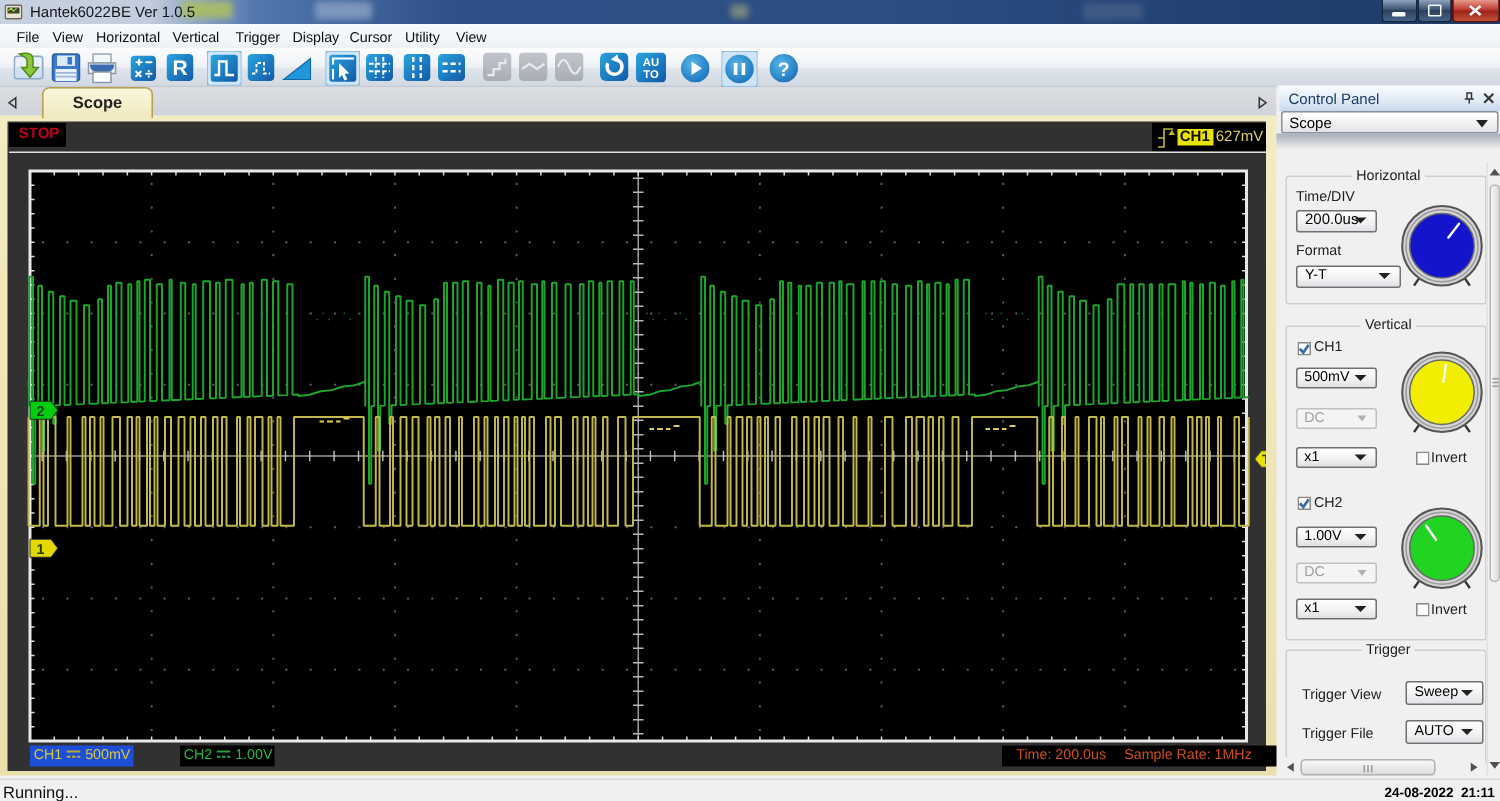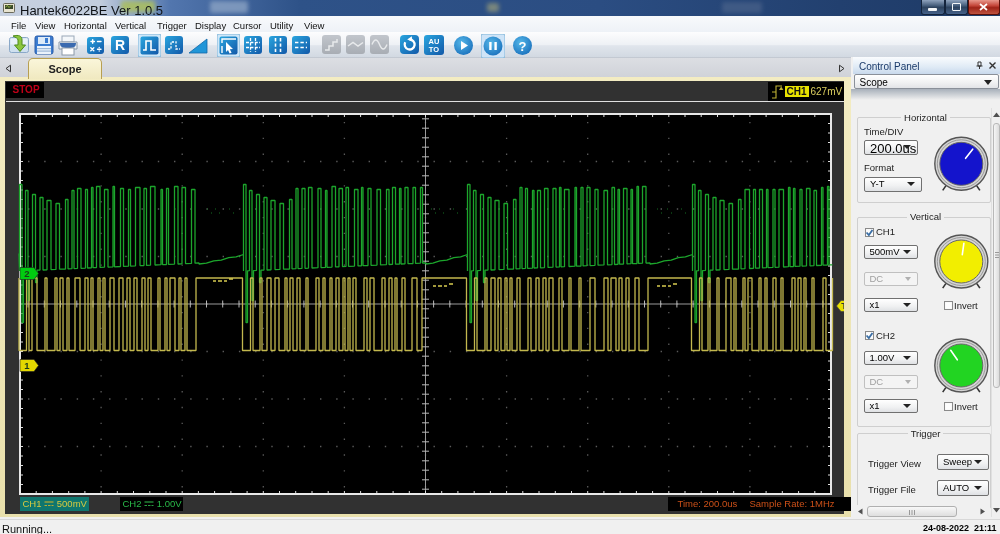--- a/index.html
+++ b/index.html
@@ -52,21 +52,21 @@
 <div class="abs" style="left:0;top:0;width:1000px;height:16px;background:linear-gradient(90deg,#c7d1e0 0px,#c2cddd 100px,#5276ae 170px,#2e5288 300px,#2b4d82 600px,#22406f 840px,#1e3a66 1000px)">
 <div class="abs" style="left:121px;top:1px;width:34px;height:11px;background:#aabe62;border-radius:2px;filter:blur(2px);opacity:0.9"></div>
 <div class="abs" style="left:210px;top:1px;width:38px;height:12px;background:#8ba3c4;border-radius:2px;filter:blur(2px);opacity:0.8"></div>
 <div class="abs" style="left:487px;top:3px;width:12px;height:9px;background:#b8b478;border-radius:2px;filter:blur(2px);opacity:0.55"></div>
 <div class="abs" style="left:722px;top:2px;width:40px;height:11px;background:#51688e;border-radius:2px;filter:blur(2px);opacity:0.6"></div>
 <svg class="abs" style="left:3px;top:2px" width="12" height="12" viewBox="0 0 12 12">
       <rect x="0.5" y="1.5" width="11" height="9" rx="1" fill="#e8e4d0" stroke="#6a6a5a"></rect>
       <rect x="2" y="3" width="8" height="4" fill="#3a4a2a"></rect>
       <path d="M2.5 5 l2 -1.5 1.5 2 2 -2" stroke="#bce048" stroke-width="0.7" fill="none"></path>
     </svg>
-<span class="abs" style="left:20px;top:2.5px;font-size:13px;color:#101418">Hantek6022BE Ver 1.0.5</span>
+<span class="abs" style="left:20px;top:2.5px;font-size:10px;color:#101418">Hantek6022BE Ver 1.0.5</span>
 
 <div class="abs" style="left:921px;top:0;width:22px;height:14px;background:linear-gradient(#8fa3bd,#3d5574 45%,#2c415c 50%,#46628a);border:1px solid #14243c;border-top:none;border-radius:0 0 3px 3px">
       <div class="abs" style="left:6px;top:8px;width:9px;height:3px;background:#f4f6f8;border-radius:1px"></div>
     </div>
 <div class="abs" style="left:945px;top:0;width:21px;height:14px;background:linear-gradient(#8fa3bd,#3d5574 45%,#2c415c 50%,#46628a);border:1px solid #14243c;border-top:none;border-radius:0 0 3px 3px">
       <div class="abs" style="left:6px;top:3px;width:7px;height:6px;border:1.4px solid #f4f6f8;border-radius:1px"></div>
     </div>
 <div class="abs" style="left:968px;top:0;width:30px;height:14px;background:linear-gradient(#e8988c,#c4473a 40%,#9e2418 55%,#c0533f);border:1px solid #5a1008;border-top:none;border-radius:0 0 3px 3px">
 <svg class="abs" style="left:10px;top:3px" width="9" height="8" viewBox="0 0 9 8">
         <path d="M1 1 L8 7 M8 1 L1 7" stroke="#fff" stroke-width="1.7"></path>
@@ -226,21 +226,21 @@
 <div class="abs" style="left:763px;top:1px;width:76px;height:19px;background:#000">
 <svg class="abs" style="left:3px;top:2px" width="13" height="15" viewBox="0 0 13 15">
         <path d="M1 14 H5 V2 H11 M5 8 H1" stroke="#bfb235" stroke-width="1.1" fill="none"></path>
         <path d="M8 6 L10.2 2.5 L12.4 6 Z" fill="#bfb235"></path>
       </svg>
 <span class="abs" style="left:17px;top:4px;background:#e8e200;color:#111;font-size:10px;font-weight:bold;padding:0 2px">CH1</span>
 <span class="abs" style="left:43px;top:4.5px;color:#ddd060;font-size:10px">627mV</span>
 </div>
 <div class="abs" style="left:1px;top:20px;width:838px;height:1.5px;background:#e0e0e0"></div>
 
-<div class="abs" style="left:15px;top:416px;width:69px;height:14px;background:#0f766e;color:#d8ca40;font-size:9.5px;white-space:nowrap">
+<div class="abs" style="left:15px;top:416px;width:69px;height:14px;background:#1d4ed8;color:#d8ca40;font-size:9.5px;white-space:nowrap">
       <span class="abs" style="left:3px;top:1.5px">CH1 <svg width="10" height="8" viewBox="0 0 10 8" style="vertical-align:-1px">
           <path d="M0.5 2 H9.5" stroke="#b8aa30" stroke-width="1.2"></path>
           <path d="M0.5 5.5 H3 M4 5.5 H6.5 M7.5 5.5 H9.5" stroke="#b8aa30" stroke-width="1.2"></path>
         </svg> 500mV</span>
     </div>
 <div class="abs" style="left:115px;top:416px;width:63px;height:14px;background:#000;color:#28b848;font-size:9.5px;white-space:nowrap">
       <span class="abs" style="left:3px;top:1.5px">CH2 <svg width="10" height="8" viewBox="0 0 10 8" style="vertical-align:-1px">
           <path d="M0.5 2 H9.5" stroke="#28a040" stroke-width="1.2"></path>
           <path d="M0.5 5.5 H3 M4 5.5 H6.5 M7.5 5.5 H9.5" stroke="#28a040" stroke-width="1.2"></path>
         </svg> 1.00V</span>
@@ -269,25 +269,25 @@
 
 <div class="abs" style="left:857px;top:117px;width:132px;height:84px;border:1px solid #cfcfcf;border-radius:2px"></div>
 <div class="abs" style="left:857px;top:217px;width:132px;height:208px;border:1px solid #cfcfcf;border-radius:2px"></div>
 <div class="abs" style="left:857px;top:433px;width:132px;height:74px;border:1px solid #cfcfcf;border-radius:2px"></div>
 <div class="abs" style="left:851px;top:112px;width:149px;font-size:9.5px;color:#222;text-align:center"><span style="background:#f0f0f0;padding:0 3px">Horizontal</span></div>
 <div class="abs" style="left:851px;top:211px;width:149px;font-size:9.5px;color:#222;text-align:center"><span style="background:#f0f0f0;padding:0 3px">Vertical</span></div>
 <div class="abs" style="left:851px;top:428px;width:149px;font-size:9.5px;color:#222;text-align:center"><span style="background:#f0f0f0;padding:0 3px">Trigger</span></div>
 
 <span class="abs" style="left:864px;top:126px;font-size:9.5px;color:#222">Time/DIV</span>
 <div style="position:absolute;left:864px;top:140px;width:54px;height:15px;background:linear-gradient(#ffffff,#f0f1f2 60%,#dfe1e4);border:1px solid #707070;border-radius:2px;box-sizing:border-box">
-<span style="position:absolute;left:5px;top:0px;font-size:13px;color:#000">200.0us</span>
+<span style="position:absolute;left:5px;top:0px;font-size:10px;color:#000">200.0us</span>
 <span style="position:absolute;right:6px;top:4px;width:0;height:0;border-left:4px solid transparent;border-right:4px solid transparent;border-top:4.5px solid #222"></span>
   </div>
 <span class="abs" style="left:864px;top:162px;font-size:9.5px;color:#222">Format</span>
-<div style="position:absolute;left:864px;top:177px;width:58px;height:15px;background:linear-gradient(#ffffff,#f0f1f2 60%,#dfe1e4);border:1px solid #707070;border-radius:2px;box-sizing:border-box">
+<div style="position:absolute;left:864px;top:177px;width:70px;height:15px;background:linear-gradient(#ffffff,#f0f1f2 60%,#dfe1e4);border:1px solid #707070;border-radius:2px;box-sizing:border-box">
 <span style="position:absolute;left:5px;top:0px;font-size:9.5px;color:#000">Y-T</span>
 <span style="position:absolute;right:6px;top:4px;width:0;height:0;border-left:4px solid transparent;border-right:4px solid transparent;border-top:4.5px solid #222"></span>
   </div>
 
 <svg style="position:absolute;left:865px;top:228px" width="9" height="9" viewBox="0 0 7 7">
     <rect x="0.4" y="0.4" width="6.2" height="6.2" fill="#fdfdfd" stroke="#8a8a8a" stroke-width="0.8"></rect>
     <path d="M1.2 3.5 L3 5.5 L5.8 1.5" stroke="#3a6ea5" stroke-width="1.4" fill="none"></path>
   </svg>
 <span class="abs" style="left:876px;top:226px;font-size:9.5px;color:#222">CH1</span>
 <div style="position:absolute;left:863.5px;top:245px;width:54px;height:14px;background:linear-gradient(#ffffff,#f0f1f2 60%,#dfe1e4);border:1px solid #707070;border-radius:2px;box-sizing:border-box">

